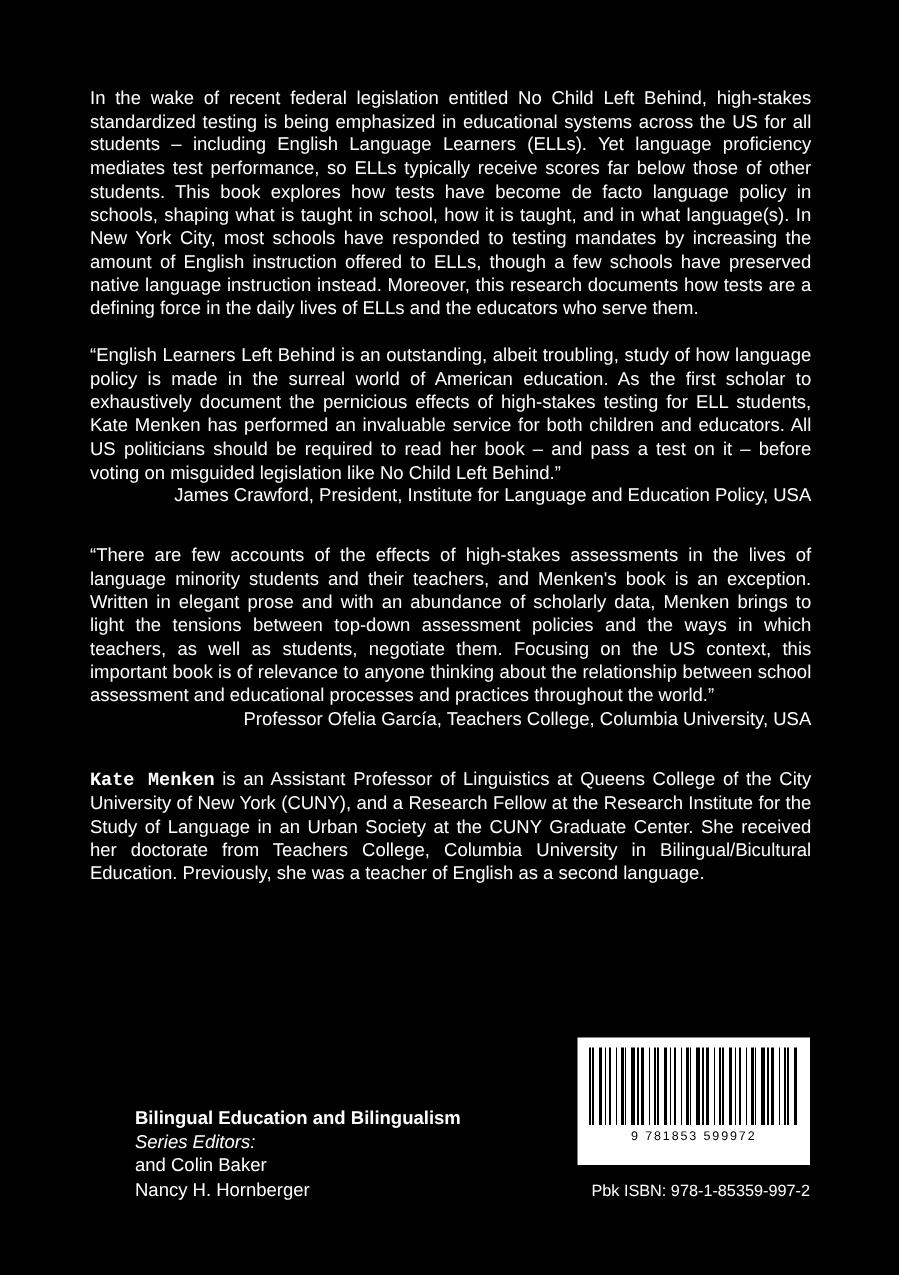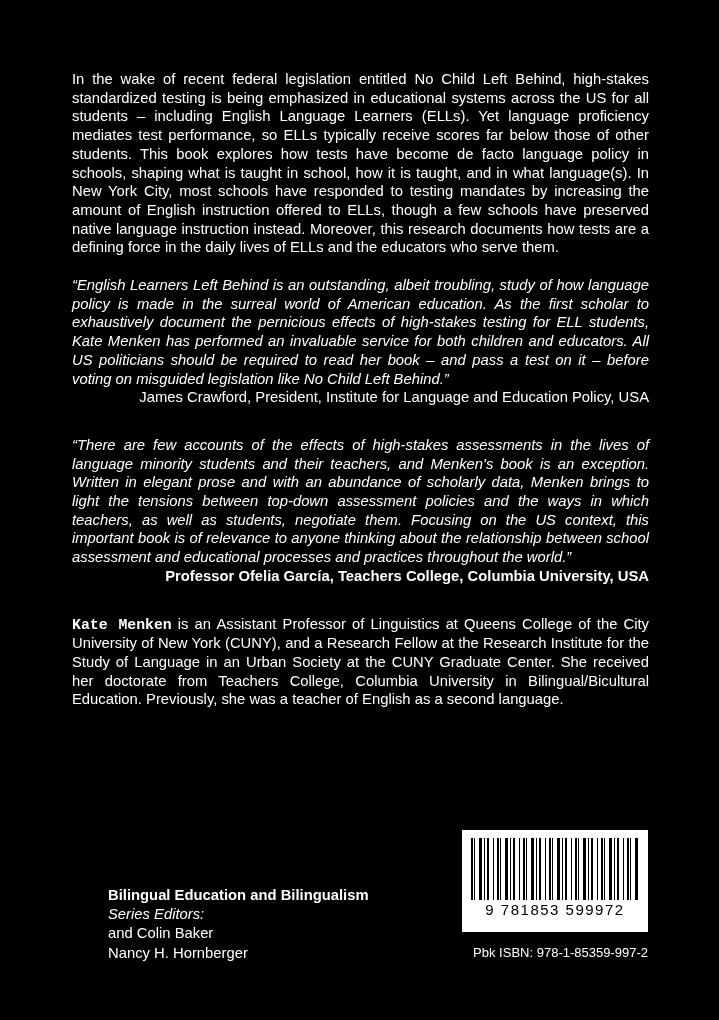--- a/index.html
+++ b/index.html
@@ -6,23 +6,23 @@
   .page{
     position:relative;
     width:719px;height:1020px;
     background:#000;color:#fff;
     font-family:"Liberation Sans","DejaVu Sans",sans-serif;
     font-size:14.8px;line-height:18.7px;
     overflow:hidden;
   }
   .content{position:absolute;left:72px;top:70px;width:577px;}
   .content p{margin:0 0 19px;text-align:justify;}
-  p.quote{font-style:italic;margin-bottom:0;}
+  p.quote{margin-bottom:0;}
   p.attr{text-align:right;margin:0 0 29px;}
-  p.attr-indent{padding-left:82px;font-weight:bold;}
+  p.attr-indent{padding-left:82px;}
   .bio b{font-weight:bold;font-family:Liberation Mono, monospace;}
   .series{position:absolute;left:72px;top:886px;line-height:19.2px;margin-left:36px;}
   .series .title{font-weight:bold;}
   .series .editors-label{font-style:italic;}
   .barcode-box{
     position:absolute;left:462px;top:830px;width:186px;height:102px;
     background:#fff;
   }
   .bars{
     position:absolute;left:9px;right:9px;top:8px;height:62px;
@@ -30,21 +30,21 @@
       #000 0 2px,#fff 2px 3px,
       #000 3px 4px,#fff 4px 8px,
       #000 8px 11px,#fff 11px 13px,
       #000 13px 14px,#fff 14px 16px,
       #000 16px 18px,#fff 18px 22px,
       #000 22px 23px,#fff 23px 26px);
   }
   .bc-num{
     position:absolute;left:0;right:0;top:73px;
     text-align:center;color:#000;
-    font-size:15px;letter-spacing:1.5px;line-height:14px;
+    font-size:10px;letter-spacing:1.5px;line-height:14px;
   }
   .isbn{
     position:absolute;right:71px;top:944px;
     font-size:13px;white-space:nowrap;
   }
 </style>
 </head>
 <body>
 
 <div class="page">

